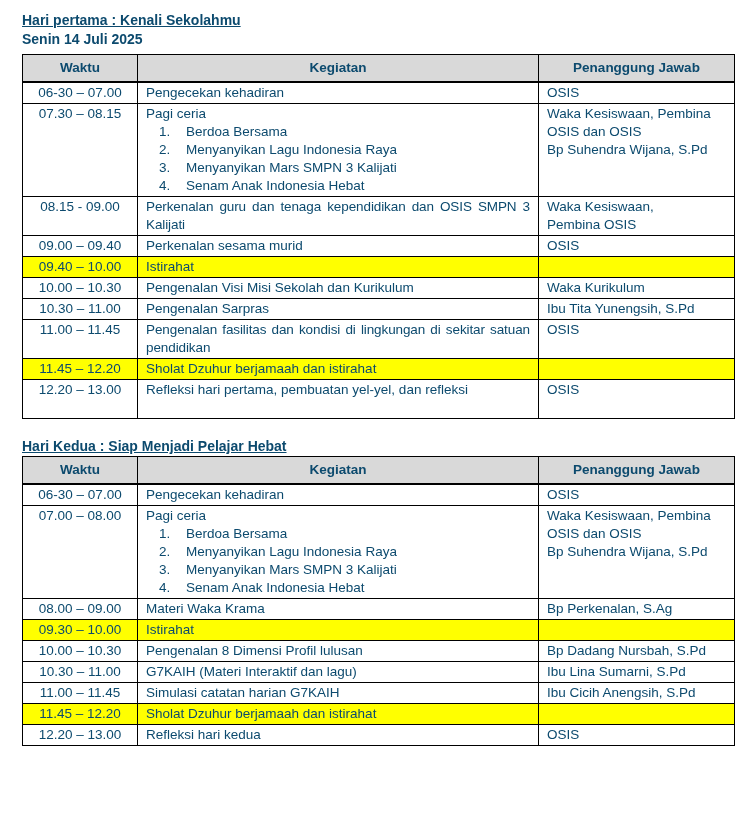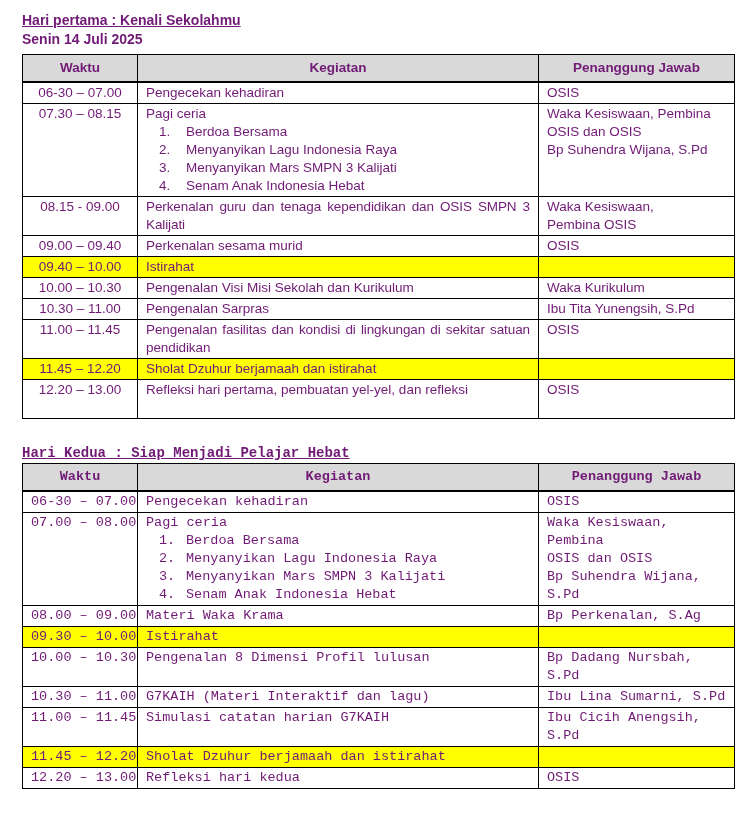--- a/index.html
+++ b/index.html
@@ -5,25 +5,25 @@
   html, body { margin: 0; padding: 0; background: #ffffff; }
   .page {
     position: relative;
     width: 747px;
     height: 820px;
     background: #ffffff;
     box-sizing: border-box;
     padding: 11px 13px 0 22px;
     font-family: "Liberation Sans", "DejaVu Sans", sans-serif;
     font-size: 13.5px;
-    color: #701a75;
+    color: #0c4a6e;
     overflow: hidden;
   }
   .day-section { margin: 0; }
-  .day-section + .day-section { margin-top: 25px; font-family: Liberation Mono, monospace; }
+  .day-section + .day-section { margin-top: 18px; }
   .day-title {
     font-weight: bold;
     font-size: 14px;
     text-decoration: underline;
     line-height: 19px;
     margin: 0;
   }
   .day-date {
     font-weight: bold;
     font-size: 14px;

